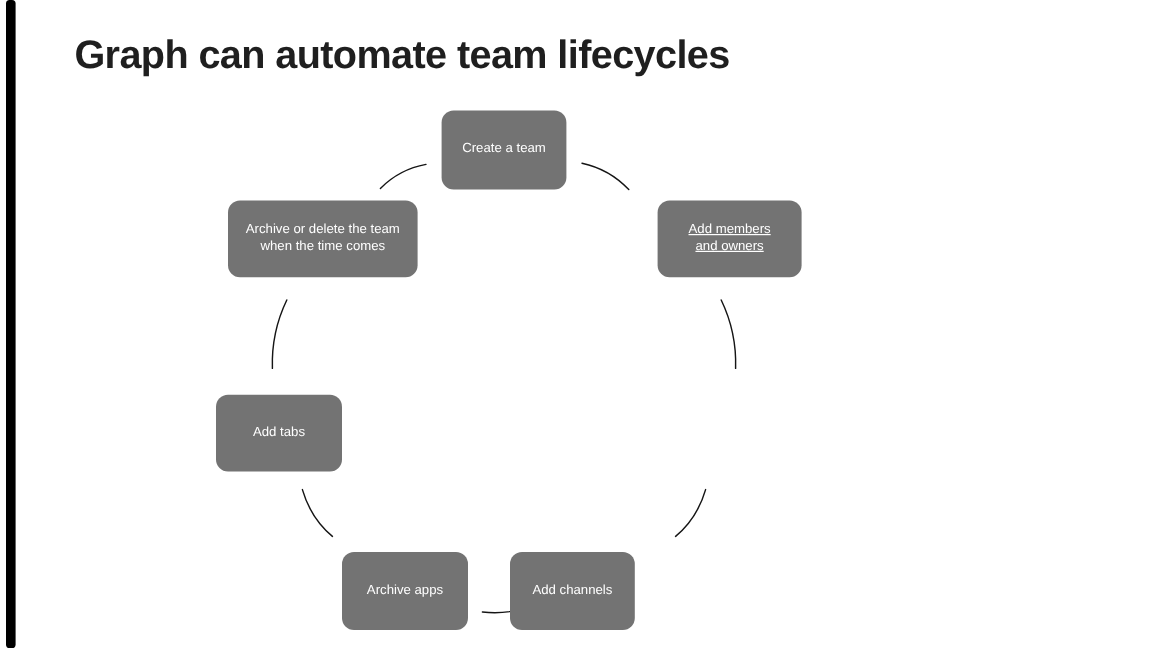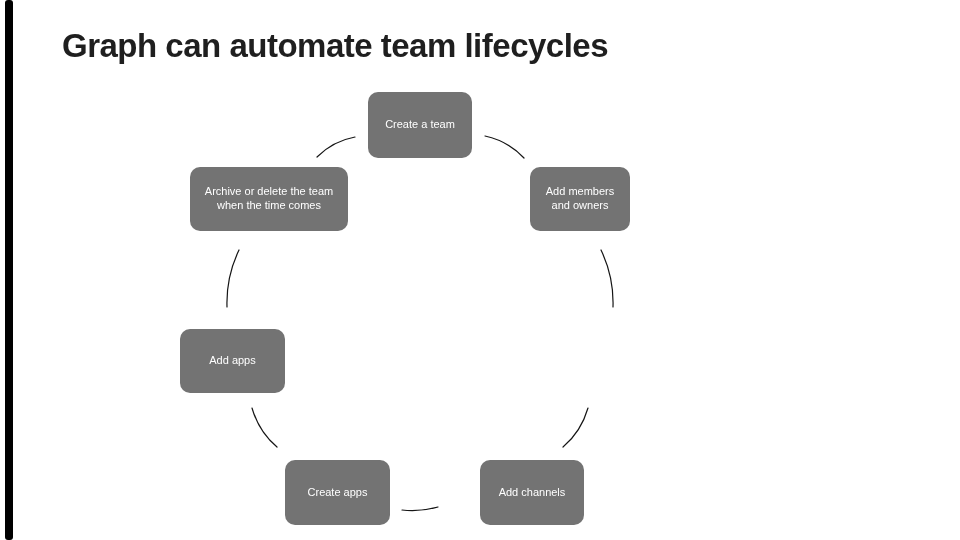--- a/index.html
+++ b/index.html
@@ -44,25 +44,25 @@
     display: flex;
     align-items: center;
     justify-content: center;
     text-align: center;
     white-space: pre-line;
     padding: 2px 6px;
     box-sizing: border-box;
   }
   .node-create-team        { left: 368px; top:  92px; width: 104px; height: 66px; }
   .node-archive-team       { left: 190px; top: 167px; width: 158px; height: 64px; }
-  .node-add-members        { left: 530px; top: 167px; width: 100px; height: 64px; }
+  .node-add-members        { left: 548px; top: 167px; width: 120px; height: 64px; text-decoration: underline; }
   .node-add-tabs           { left: 180px; top: 329px; width: 105px; height: 64px; }
   .node-configure-settings { left: 555px; top: 329px; width: 104px; height: 65px; }
   .node-install-apps       { left: 285px; top: 460px; width: 105px; height: 65px; }
-  .node-add-channels       { left: 480px; top: 460px; width: 104px; height: 65px; }
+  .node-add-channels       { left: 425px; top: 460px; width: 104px; height: 65px; }
   svg.connectors {
     position: absolute;
     left: 0;
     top: 0;
     width: 960px;
     height: 540px;
     pointer-events: none;
   }
   svg.connectors path {
     fill: none;
@@ -91,20 +91,20 @@
   </svg>
 
   <div class="node node-create-team">Create a team</div>
 
   <div class="node node-archive-team">Archive or delete the team
 when the time comes</div>
 
   <div class="node node-add-members">Add members
 and owners</div>
 
-  <div class="node node-add-tabs">Add apps</div>
+  <div class="node node-add-tabs">Add tabs</div>
 
 
-  <div class="node node-install-apps">Create apps</div>
+  <div class="node node-install-apps">Archive apps</div>
 
   <div class="node node-add-channels">Add channels</div>
 
 </div>
 
 </body></html>

